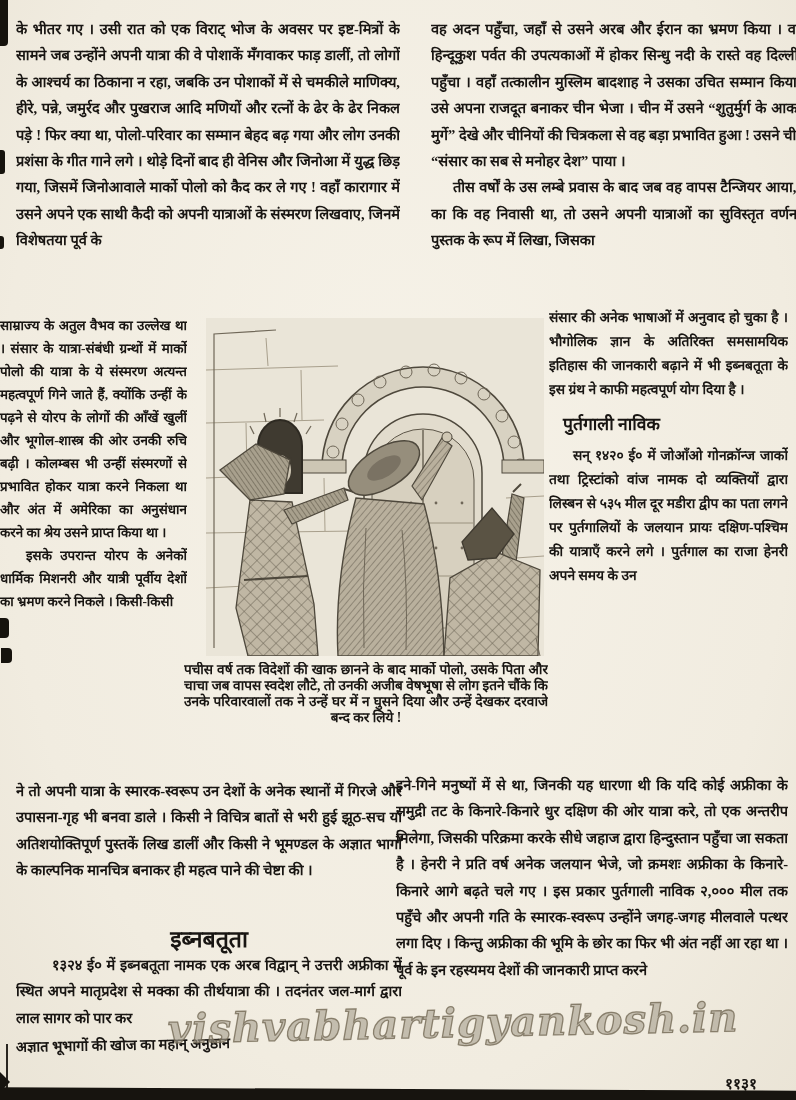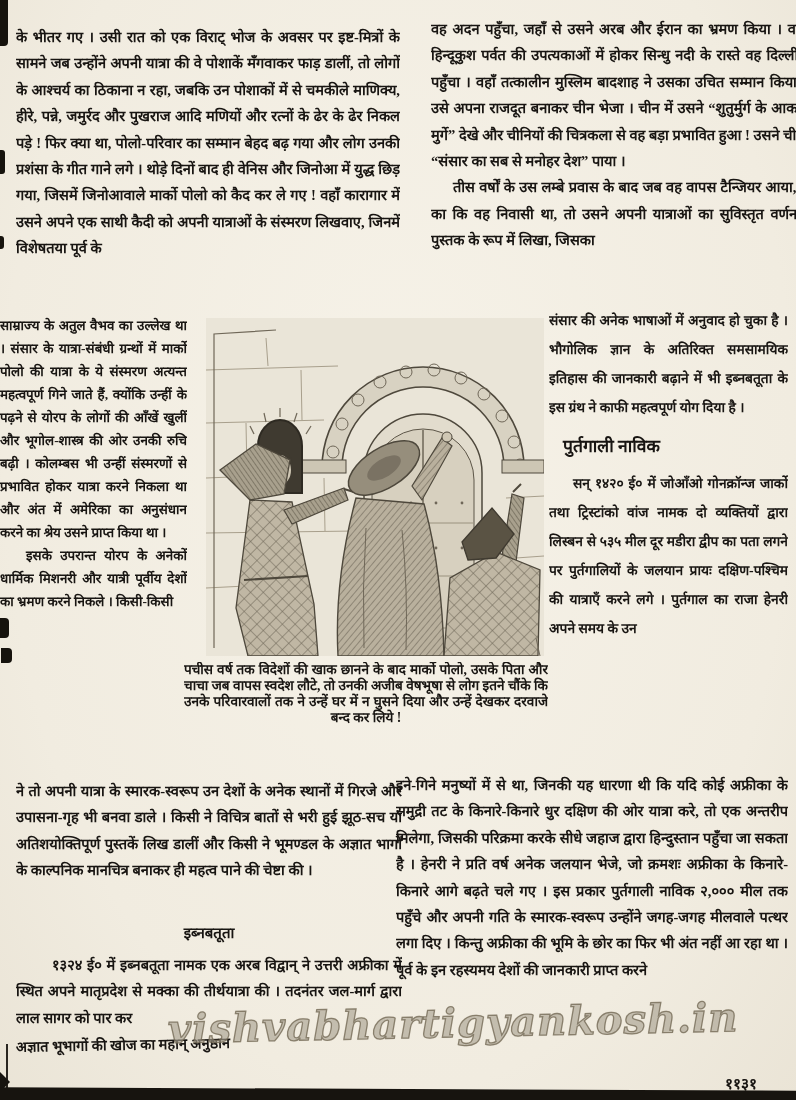--- a/index.html
+++ b/index.html
@@ -11,26 +11,26 @@
     overflow:hidden;
     font-family:"Liberation Serif","DejaVu Serif",serif;
     color:#181512;
   }
   .blk{position:absolute;text-align:justify;}
   .blk p{margin:0;}
   
   .wide{font-size:14.6px;line-height:26.4px;font-weight:bold;}
   
   .nar-l{font-size:13.4px;line-height:23px;font-weight:bold;}
-  .nar-r{font-size:13.8px;line-height:29px;font-weight:bold;}
-  .l-top{left:16px;top:24px;width:384px;max-height:300px;overflow:hidden;}
+  .nar-r{font-size:13.8px;line-height:24px;font-weight:bold;}
+  .l-top{left:16px;top:16px;width:384px;max-height:300px;overflow:hidden;}
   .l-narrow{left:0;top:314px;width:187px;max-height:462px;overflow:hidden;}
   .l-narrow .indent{text-indent:26px;}
   .l-wide2{left:16px;top:778px;width:386px;max-height:140px;overflow:hidden;}
-  .l-head{left:16px;top:922px;width:386px;text-align:center;font-size:15px;font-weight:bold;}
+  .l-head{left:16px;top:922px;width:386px;text-align:center;font-size:23px;font-weight:bold;}
   .l-para5{left:16px;top:952px;width:386px;max-height:86px;overflow:hidden;}
   .l-para5 p{text-indent:36px;}
   .r-top{left:396px;top:16px;width:392px;max-height:298px;overflow:hidden;margin-left:35px;}
   .r-top .indent{text-indent:22px;}
   .r-narrow{left:549px;top:306px;width:239px;max-height:466px;overflow:hidden;}
   .r-narrow h3{margin:10px 0 8px 14px;font-size:17.5px;font-weight:bold;text-align:left;}
   .r-narrow .indent{text-indent:24px;}
   .r-wide2{left:396px;top:772px;width:392px;max-height:266px;overflow:hidden;}
   .figure{left:206px;top:318px;width:338px;height:338px;}
   .caption{

